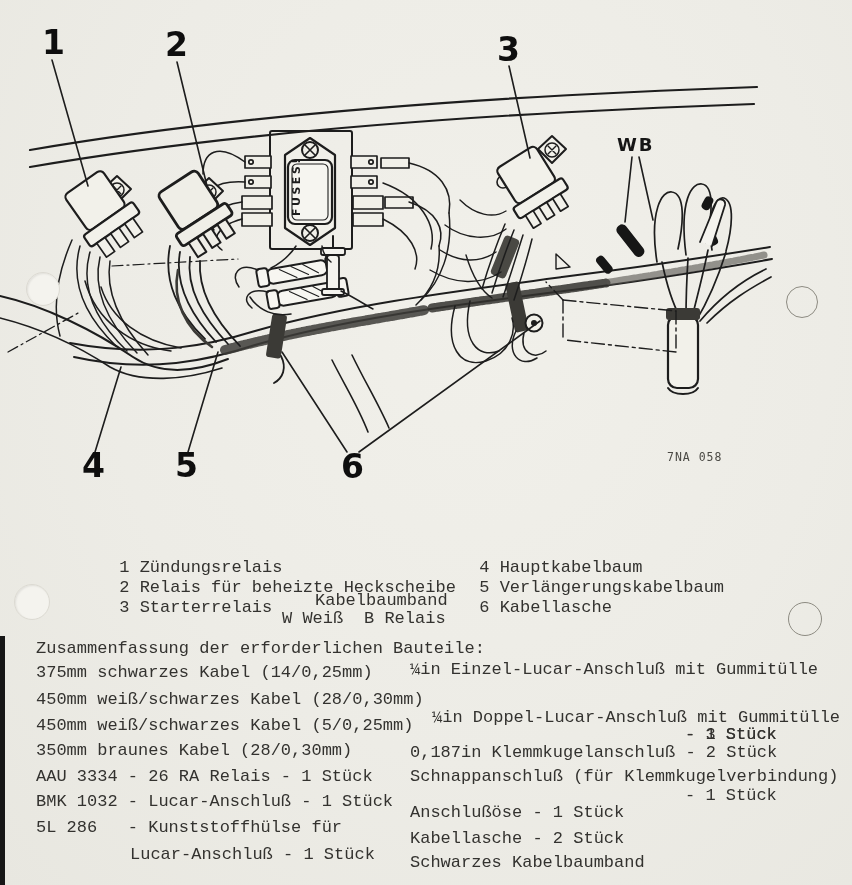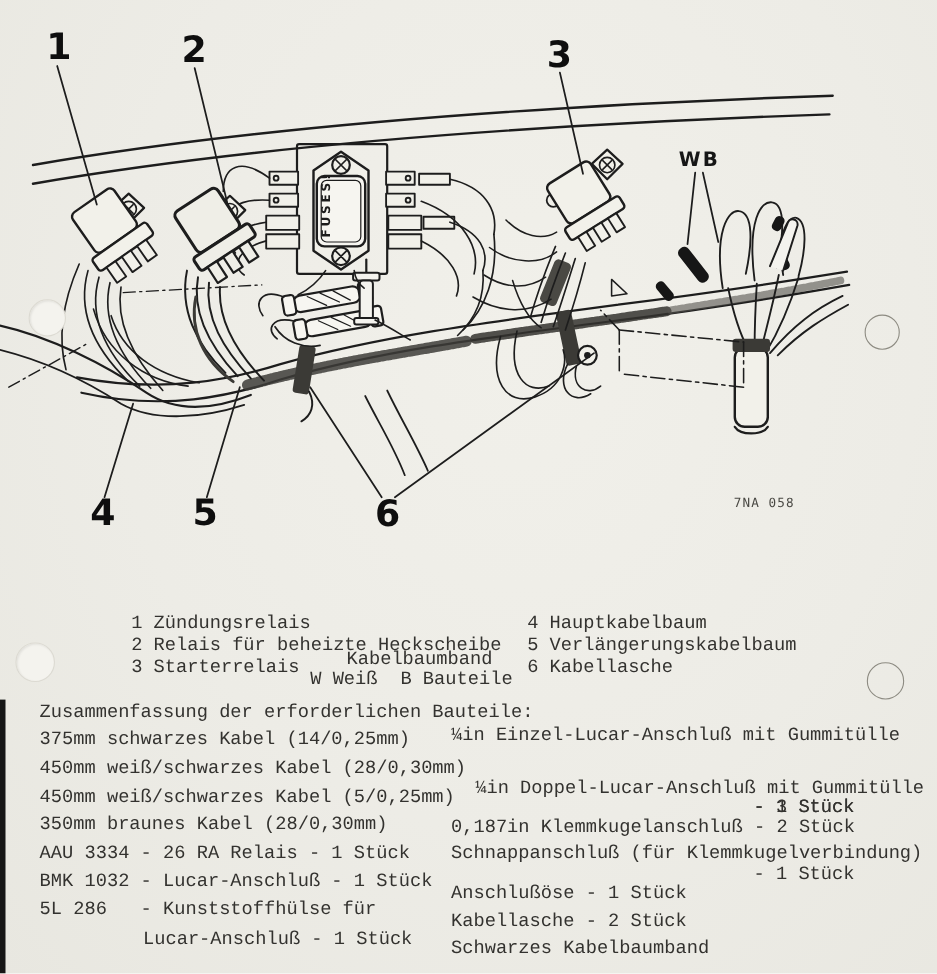--- a/index.html
+++ b/index.html
@@ -288,21 +288,21 @@
 
     <div class="t" style="left:418px;top:541px;text-align:center;">
       <span>4</span> <span>Hauptkabelbaum</span></div>
     <div class="t" style="left:418px;top:561px;">
       <span>5</span> <span>Verlängerungskabelbaum</span></div>
     <div class="t" style="left:418px;top:581px;">
       <span>6</span> <span>Kabellasche</span></div>
 
     <div class="t" style="left:315px;top:592px;">Kabelbaumband</div>
     <div class="t" style="left:282px;top:610px;">W Weiß</div>
-    <div class="t" style="left:364px;top:610px;">B Bauteile</div>
+    <div class="t" style="left:364px;top:610px;">B Relais</div>
   </div>
 
   <div>
     <div class="t" style="left:36px;top:640px;">Zusammenfassung der erforderlichen Bauteile:</div>
 
     <div class="t" style="left:36px;top:664px;">375mm schwarzes Kabel (14/0,25mm)</div>
     <div class="t" style="left:36px;top:691px;">450mm weiß/schwarzes Kabel (28/0,30mm)</div>
     <div class="t" style="left:36px;top:717px;">450mm weiß/schwarzes Kabel (5/0,25mm)</div>
     <div class="t" style="left:36px;top:742px;">350mm braunes Kabel (28/0,30mm)</div>
     <div class="t" style="left:36px;top:768px;">AAU 3334 - 26 RA Relais - 1 Stück</div>

